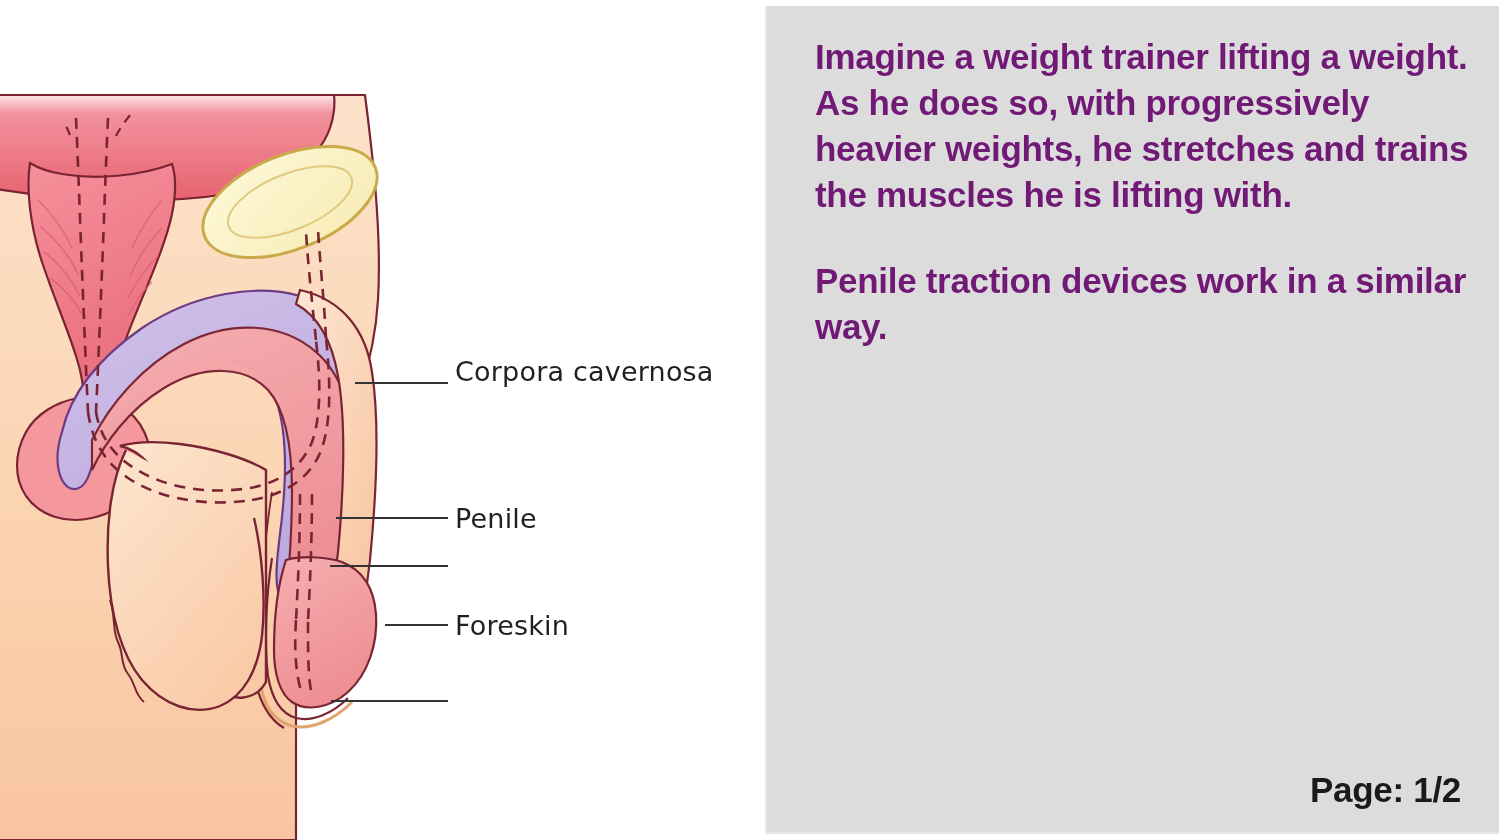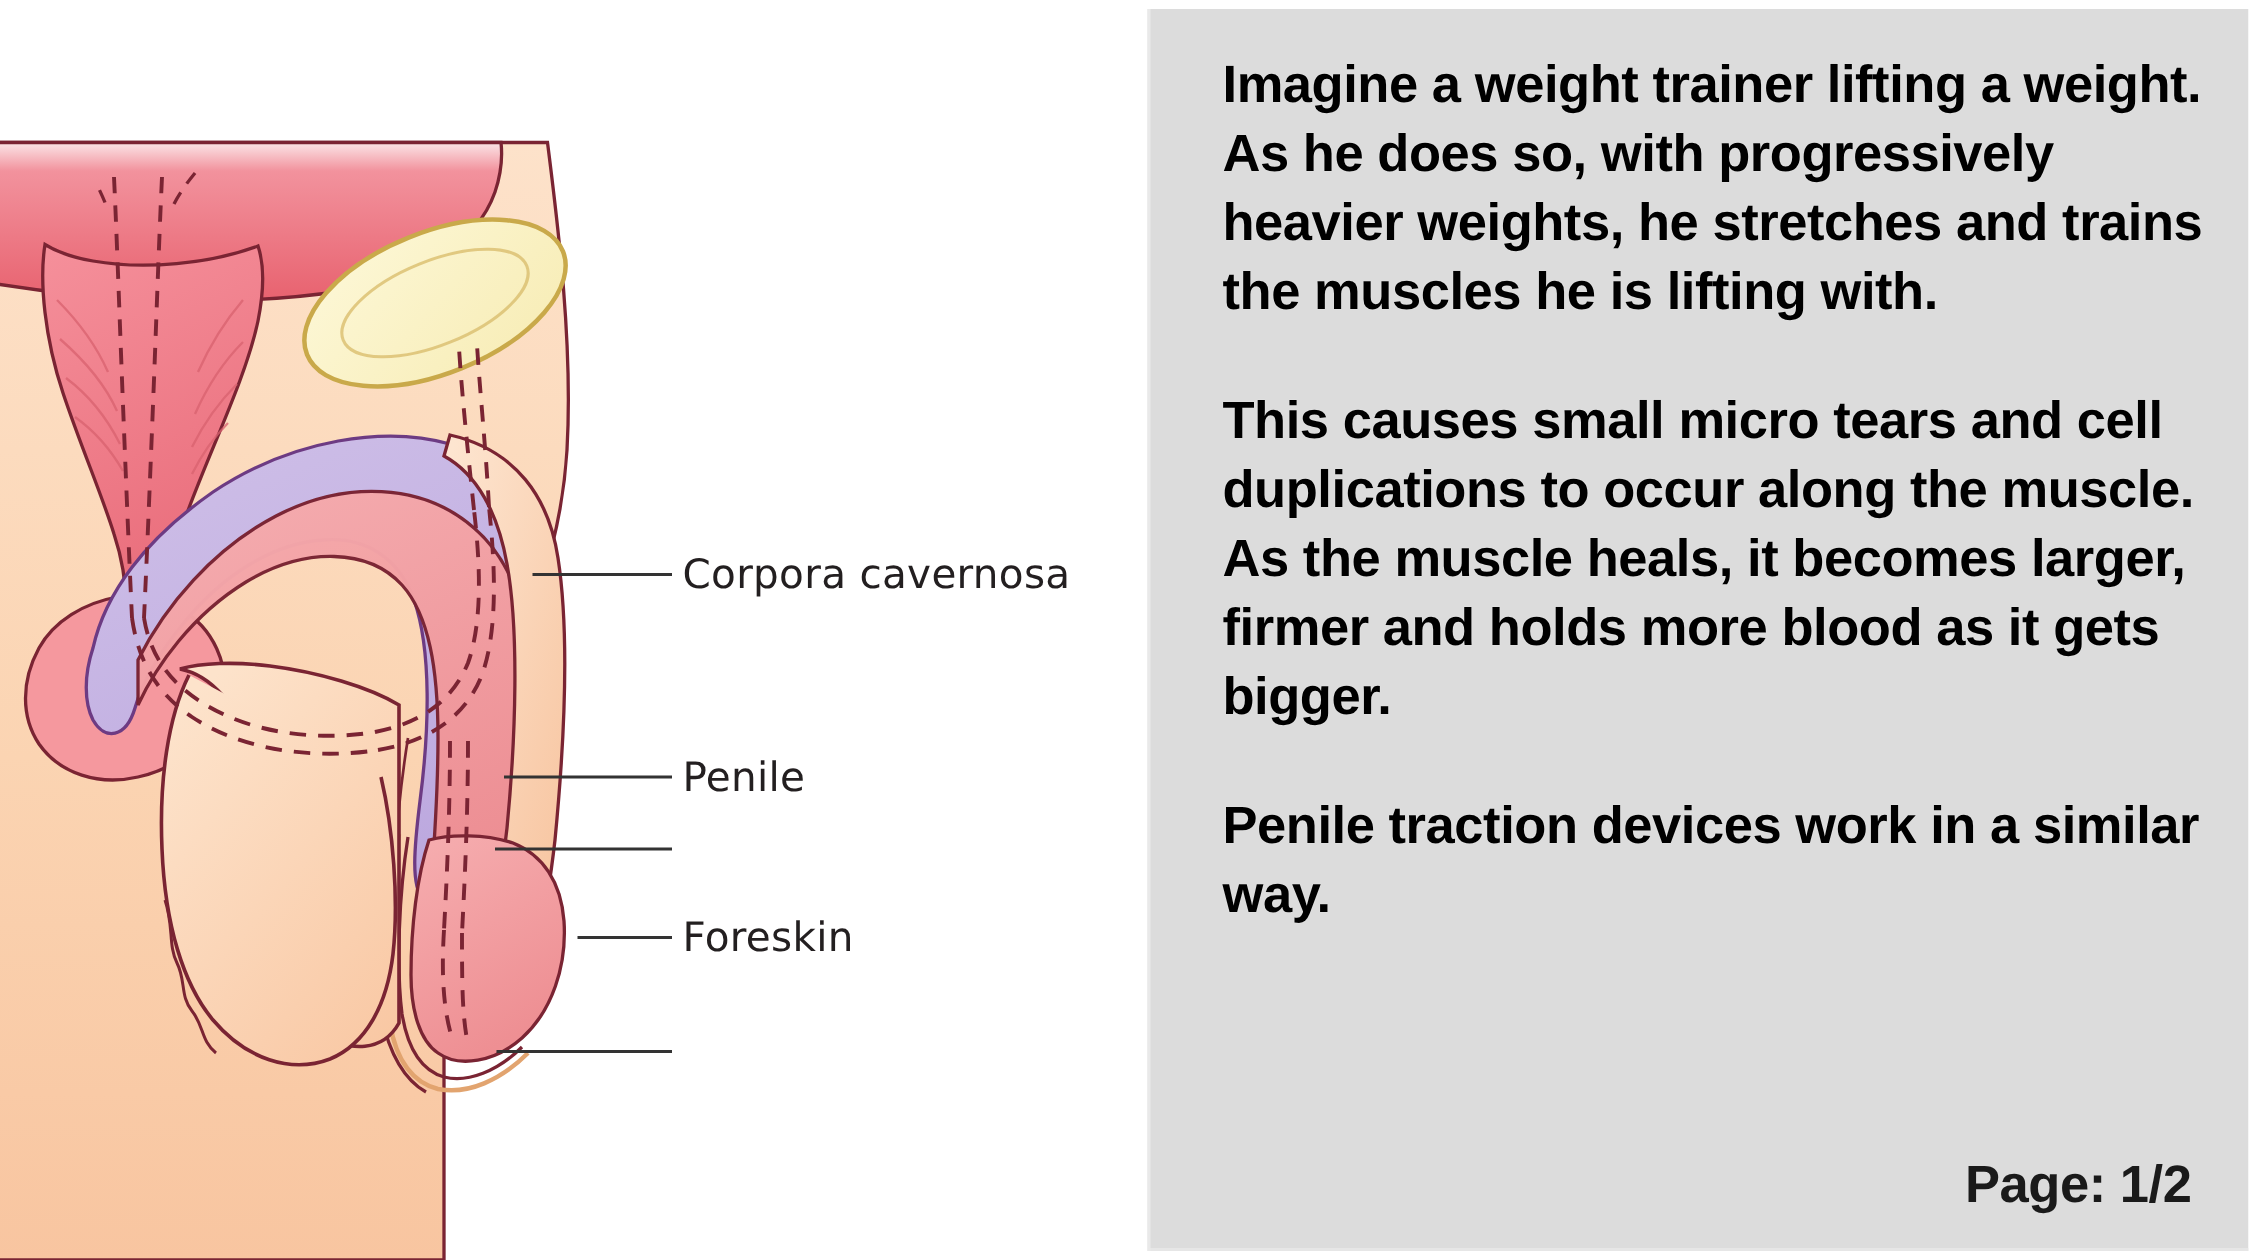--- a/index.html
+++ b/index.html
@@ -36,21 +36,21 @@
     overflow:hidden;
   }
   #text-body{
     position:absolute;left:50px;top:28px;width:660px;
   }
   .para{
     font-family:"Liberation Sans", sans-serif;
     font-weight:bold;
     font-size:35px;
     line-height:46px;
-    color:#000000;
+    color:#701a75;
     margin:0 0 40px 0;
     text-shadow:0 0 1px rgba(255,255,255,.55);
     letter-spacing:-0.3px;
   }
   .para:last-of-type{margin-bottom:16px;}
   #page-indicator{
     position:absolute;right:38px;bottom:24px;
     font-family:"Liberation Sans", sans-serif;
     font-weight:bold;font-size:35px;color:#1a1a1a;
     letter-spacing:-0.3px;
@@ -260,27 +260,26 @@
 
       <g stroke="#333333" stroke-width="2" fill="none">
         <line x1="355" y1="383" x2="448" y2="383"></line>
         <line x1="336" y1="518" x2="448" y2="518"></line>
         <line x1="330" y1="566" x2="448" y2="566"></line>
         <line x1="385" y1="625" x2="448" y2="625"></line>
         <line x1="331" y1="701" x2="448" y2="701"></line>
       </g>
     </svg>
 
-    <div class="label-text" style="left:455px;top:368px;">Corpora cavernosa</div>
+    <div class="label-text" style="left:455px;top:356px;">Corpora cavernosa</div>
     <div class="label-text" style="left:455px;top:503px;">Penile</div>
     <div class="label-text" style="left:455px;top:610px;text-align:center;">Foreskin</div>
   </div>
 
   <div id="text-panel">
     <div id="text-body">
       <p class="para">Imagine a weight trainer lifting a weight. As he does so, with progressively heavier weights, he stretches and trains the muscles he is lifting with.</p>
-      <p class="para">This causes small micro tears and cell duplications to occur along the muscle. As the muscle heals, it becomes larger, firmer and holds more blood as it gets bigger.</p>
       <p class="para">Penile traction devices work in a similar way.</p>
     </div>
     <div id="page-indicator">Page: 1/2</div>
   </div>
 
 </div>
 
 </body></html>

